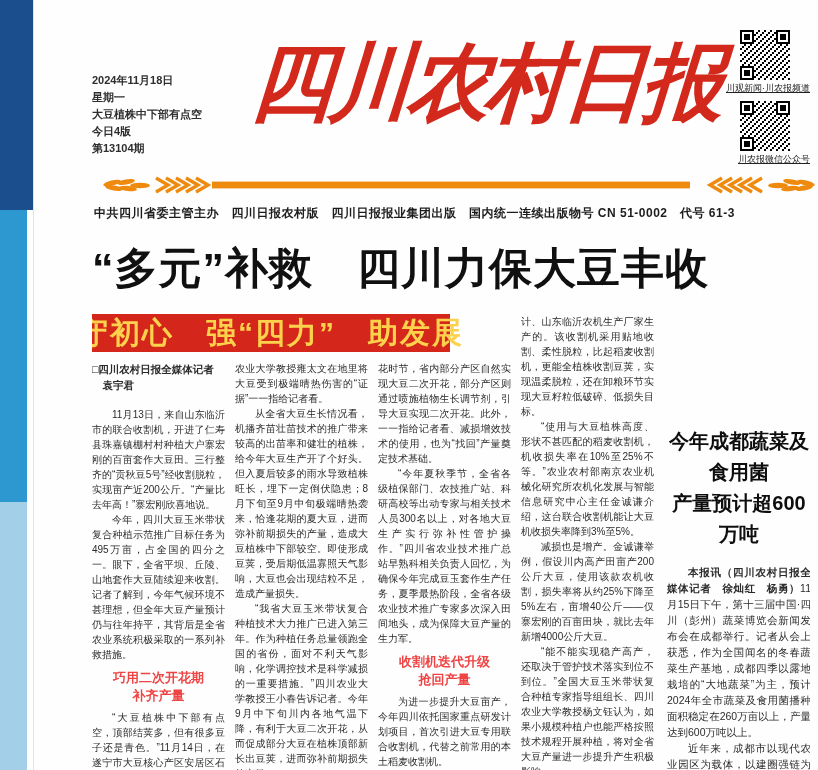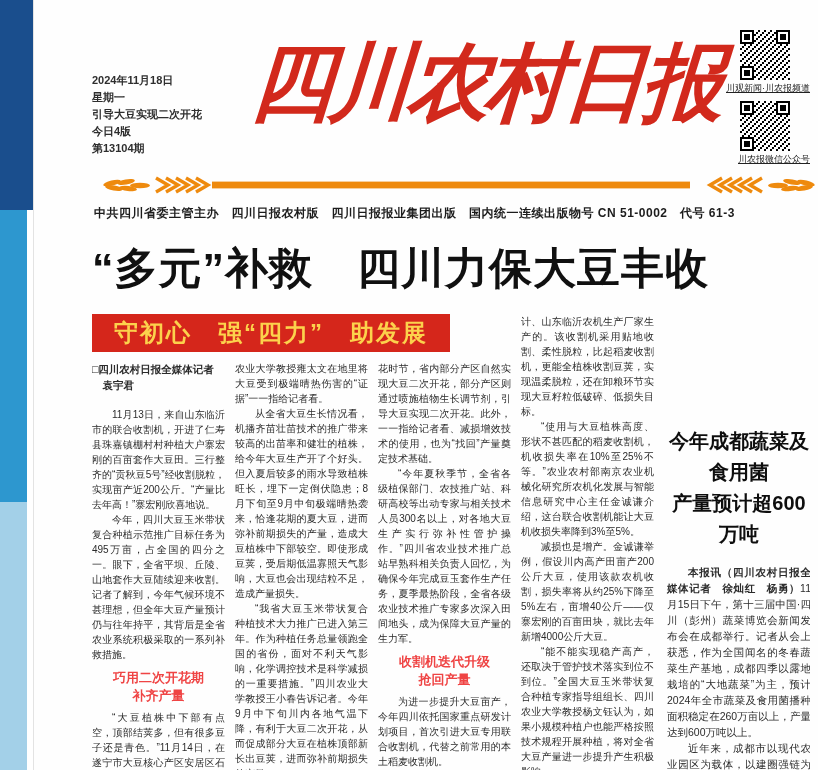--- a/index.html
+++ b/index.html
@@ -29,21 +29,21 @@
   .publisher{margin-top:7px;font-size:12px;font-weight:700;color:#1c1c1c;letter-spacing:0.5px;
              padding-left:2px;white-space:nowrap;}
   
   .headline{margin:18px 0 0 0;width:610px;text-align:center;font-size:43px;font-weight:900;
             color:#101010;letter-spacing:1px;white-space:nowrap;font-family:"Liberation Sans","DejaVu Sans",sans-serif;}
   
   .article-region{display:flex;gap:13px;margin-top:16px;height:468px;overflow:hidden;}
   .lead-article{width:562px;flex:none;display:flex;gap:10px;}
   .cols123{width:419px;flex:none;}
   .banner{width:358px;height:38px;background:#d5261b;color:#fcd24c;font-weight:900;
-          font-size:24px;letter-spacing:2px;display:flex;align-items:center;justify-content:center;
+          font-size:30px;letter-spacing:2px;display:flex;align-items:center;justify-content:center;
           white-space:nowrap;}
   .three-cols{display:flex;gap:10px;margin-top:9px;}
   .col{width:133px;flex:none;font-size:10px;line-height:15px;text-align:justify;color:#2b2b2b;}
   .col p.para{margin:0;text-indent:2em;}
   .col p.cont{text-indent:0;}
   .col .byline{font-weight:700;font-size:10.5px;margin:0 0 14px 0;line-height:16px;}
   .col .byline .nm{display:block;text-indent:1em;}
   .col h3.subhead{margin:7px 0 6px 0;font-size:13px;line-height:1.35;text-align:center;
                   color:#ef4444;font-weight:900;text-indent:0;}
   
@@ -63,21 +63,21 @@
     <div class="seg2"></div>
     <div class="seg3"></div>
   </div>
 
   <div class="content">
 
     <div class="masthead">
       <div class="dateblock">
         <div>2024年11月18日</div>
         <div>星期一</div>
-        <div>引导大豆实现二次开花</div>
+        <div>大豆植株中下部有点空</div>
         <div>今日4版</div>
         <div>第13104期</div>
       </div>
       <div class="paper-title">四川农村日报</div>
       <div class="qrcol">
         <svg class="qr" viewBox="0 0 25 25">
           <defs>
             <pattern id="qrp" width="3" height="3" patternUnits="userSpaceOnUse">
               <rect width="3" height="3" fill="#fff"></rect>
               <rect width="1" height="1" fill="#000"></rect>

